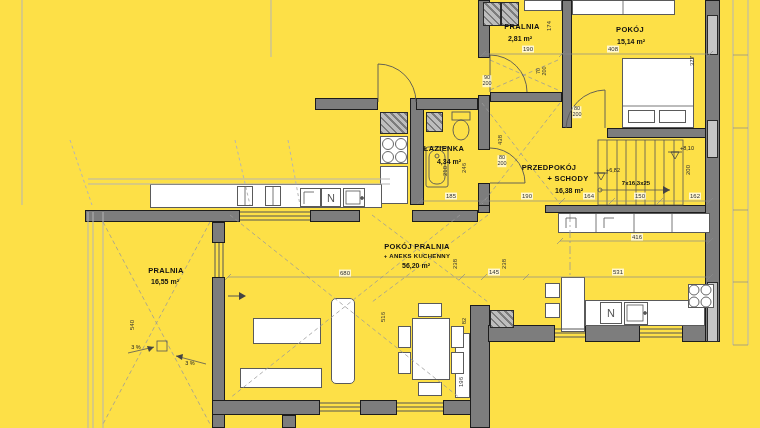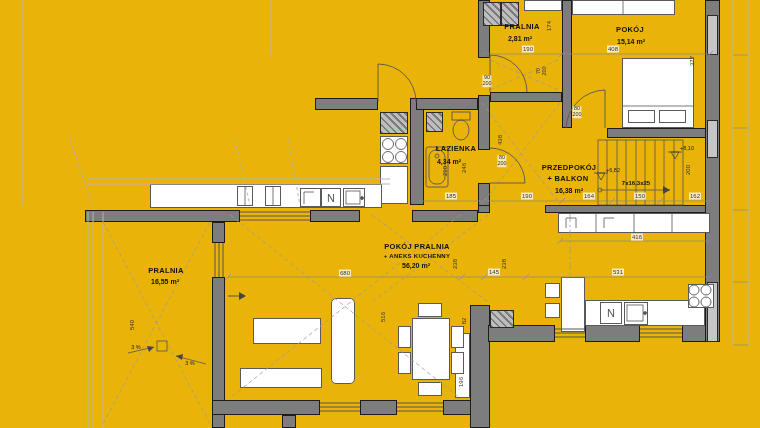--- a/index.html
+++ b/index.html
@@ -1,16 +1,16 @@
 <!DOCTYPE html>
 <html><head>
 <meta charset="utf-8">
 <style>
   html,body{margin:0;padding:0;background:#fff;}
-  .plan{position:relative;width:760px;height:428px;background:#eab308;overflow:hidden;
+  .plan{position:relative;width:760px;height:428px;background:#fde047;overflow:hidden;
         font-family:"Liberation Sans",sans-serif;}
   .wall{position:absolute;background:#7d7d7d;border:1px solid #1c1c1c;box-sizing:border-box;}
   .win{position:absolute;background:#c6c6c6;border:1px solid #2a2a2a;box-sizing:border-box;}
   .thin{position:absolute;background:#fff;border:1px solid #5a5a5a;box-sizing:border-box;}
   .hatch{position:absolute;border:1px solid #2a2a2a;box-sizing:border-box;
          background:repeating-linear-gradient(45deg,#7c7c7c 0 2px,#bdbdbd 2px 5px);}
   svg.overlay{position:absolute;left:0;top:0;z-index:3;}
   .txt{position:absolute;z-index:4;transform:translate(-50%,-50%);white-space:pre-line;
        color:#111;text-align:center;line-height:1.15;}
   .lbl{font-size:7.5px;font-weight:bold;letter-spacing:.3px;}
@@ -274,24 +274,24 @@
       <line x1="733" y1="210" x2="748" y2="210"></line>
         <line x1="733" y1="282" x2="748" y2="282"></line>
         <line x1="733" y1="345" x2="748" y2="345"></line>
     </g>
   </svg>
 
   <span class="txt lbl" style="left:522px;top:27px">PRALNIA</span>
   <span class="txt area" style="left:520px;top:39px">2,81 m²</span>
   <span class="txt lbl" style="left:630px;top:30px">POKÓJ</span>
   <span class="txt area" style="left:631px;top:42px">15,14 m²</span>
-  <span class="txt lbl" style="left:456px;top:149px">ŁAZIENKA</span>
+  <span class="txt lbl" style="left:444px;top:149px">ŁAZIENKA</span>
   <span class="txt area" style="left:449px;top:162px">4,34 m²</span>
-  <span class="txt lbl" style="left:569px;top:168px">PRZEDPOKÓJ</span>
-  <span class="txt lbl" style="left:568px;top:179px">+ BALKON</span>
+  <span class="txt lbl" style="left:549px;top:168px">PRZEDPOKÓJ</span>
+  <span class="txt lbl" style="left:568px;top:179px">+ SCHODY</span>
   <span class="txt area" style="left:569px;top:191px">16,38 m²</span>
   <span class="txt lbl" style="left:417px;top:247px">POKÓJ PRALNIA</span>
   <span class="txt lbl" style="left:417px;top:256px;font-size:6px">+ ANEKS KUCHENNY</span>
   <span class="txt area" style="left:416px;top:266px">56,20 m²</span>
   <span class="txt lbl" style="left:166px;top:271px">PRALNIA</span>
   <span class="txt area" style="left:165px;top:282px">16,55 m²</span>
 
   <span class="txt dim" style="left:528px;top:49px">190</span>
   <span class="txt dim" style="left:613px;top:49px">408</span>
   <span class="txt dim" style="left:451px;top:196px">185</span>

